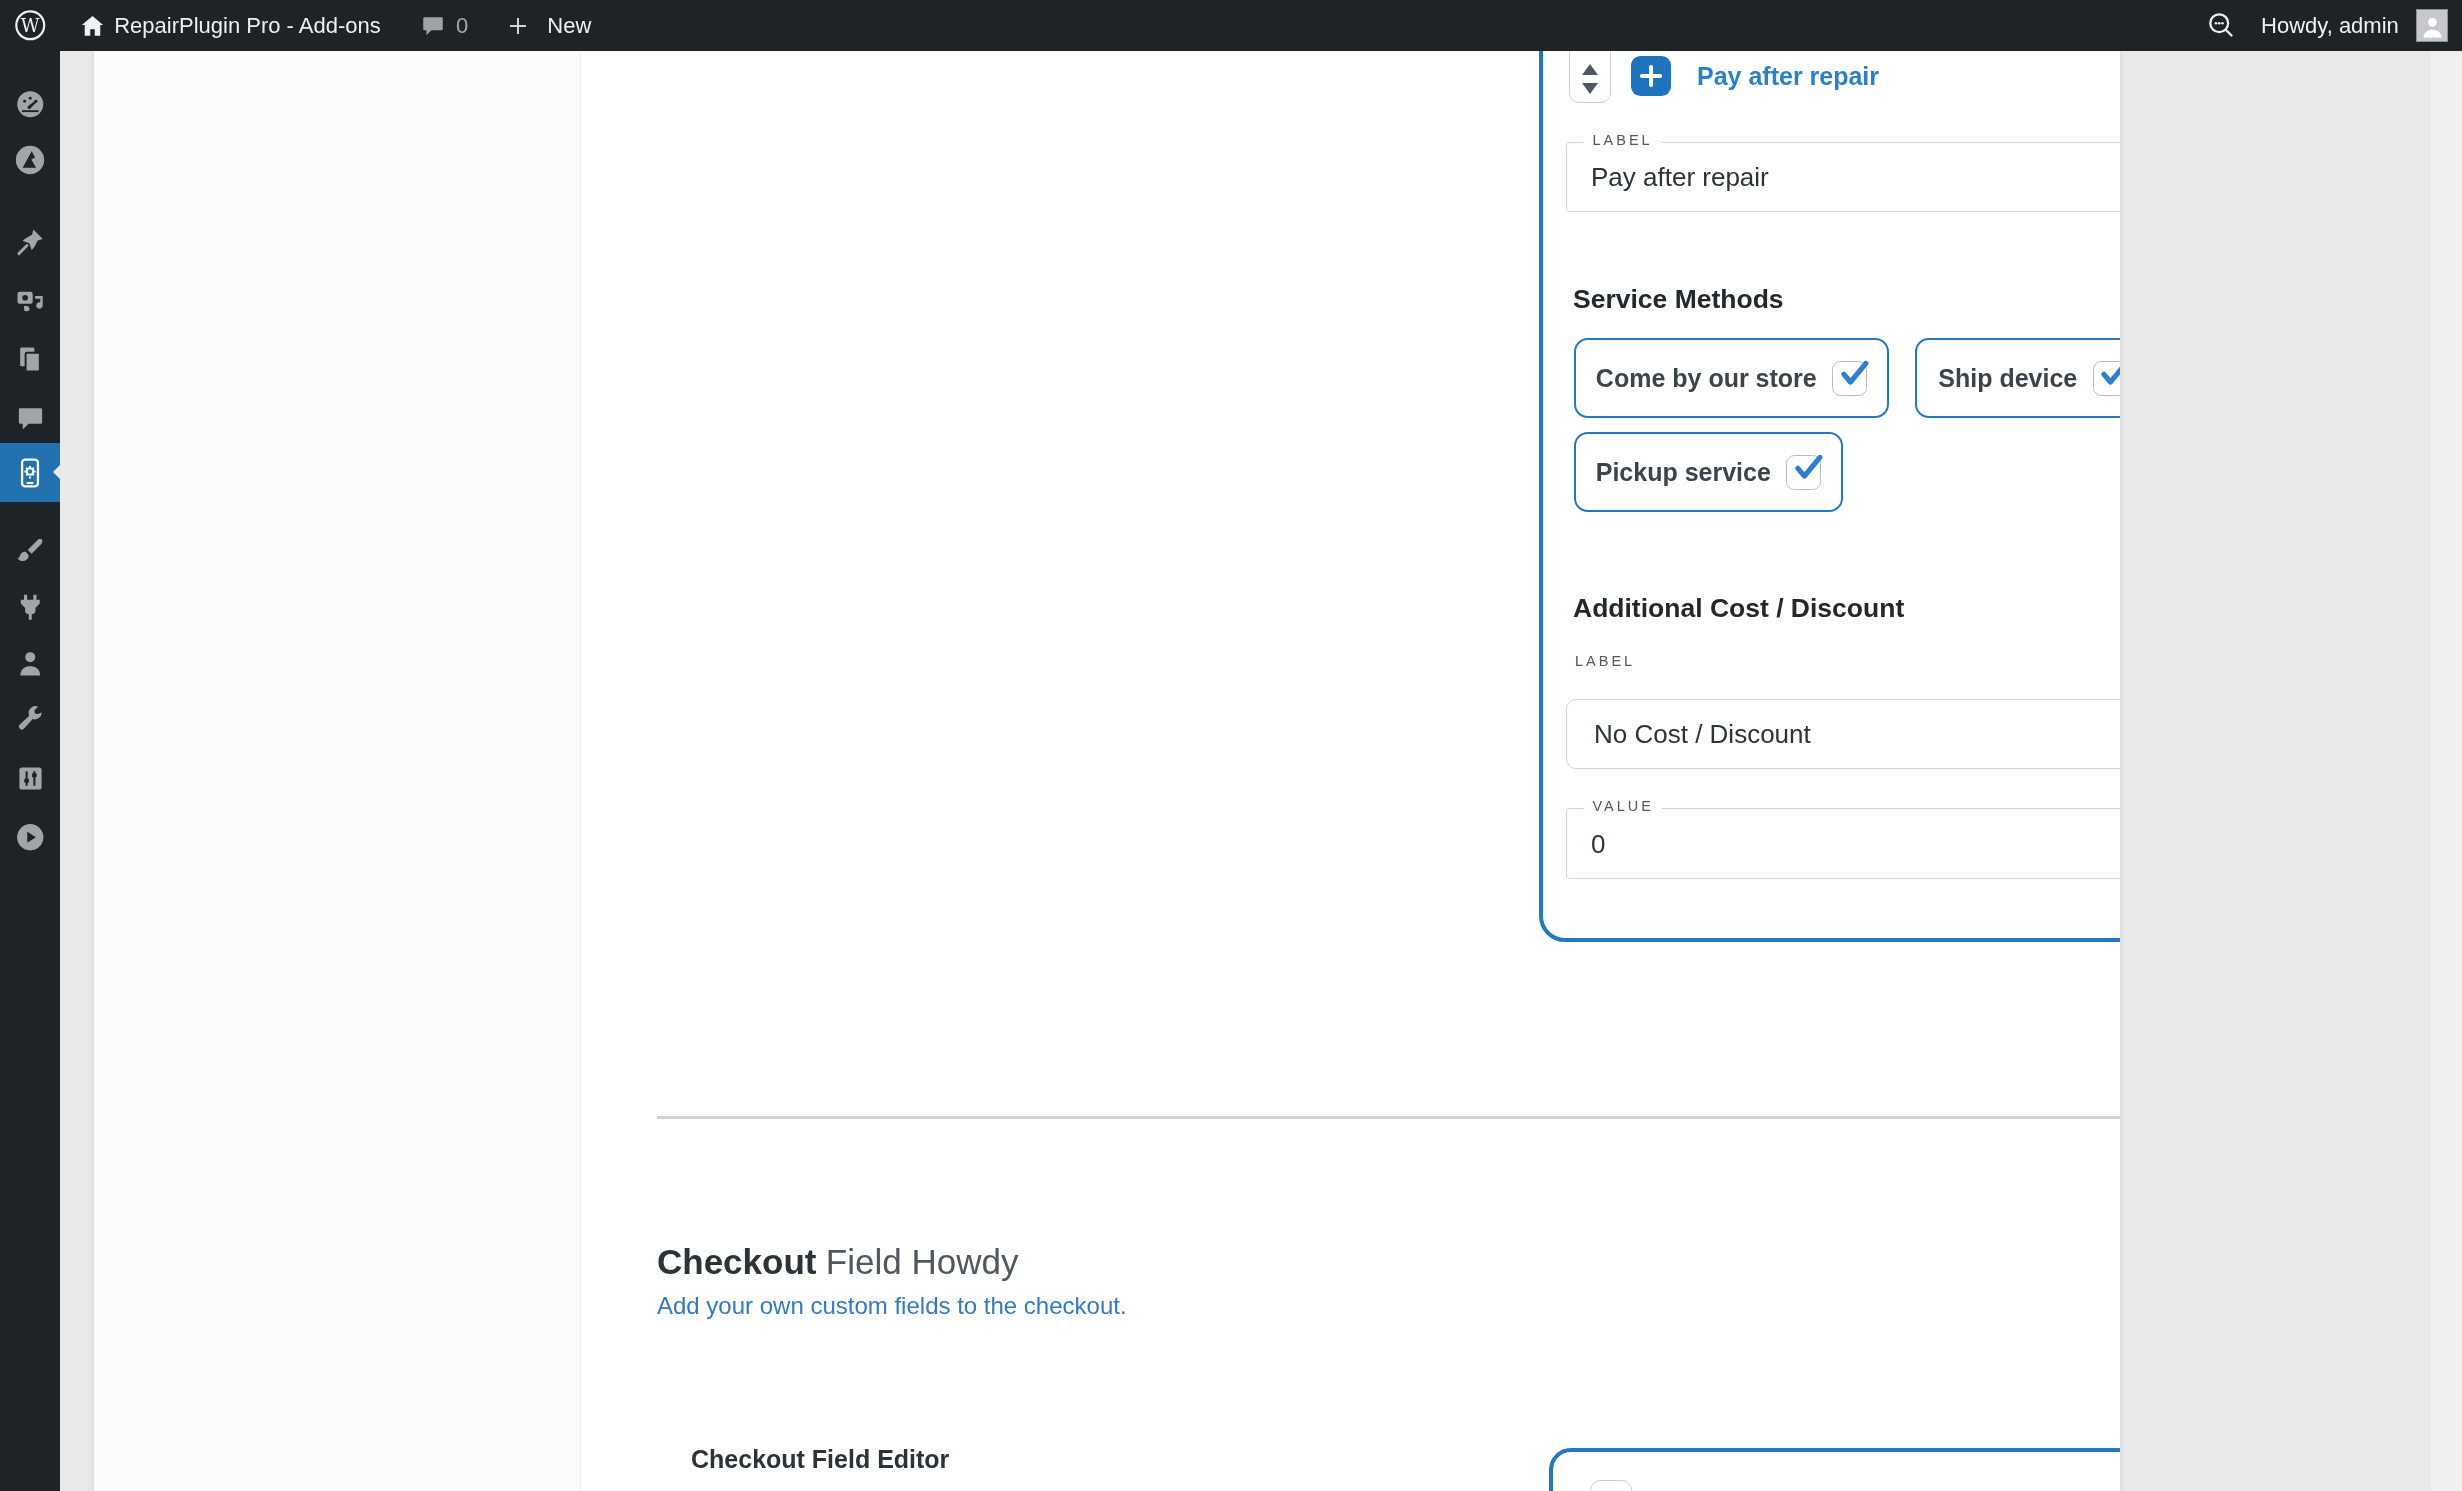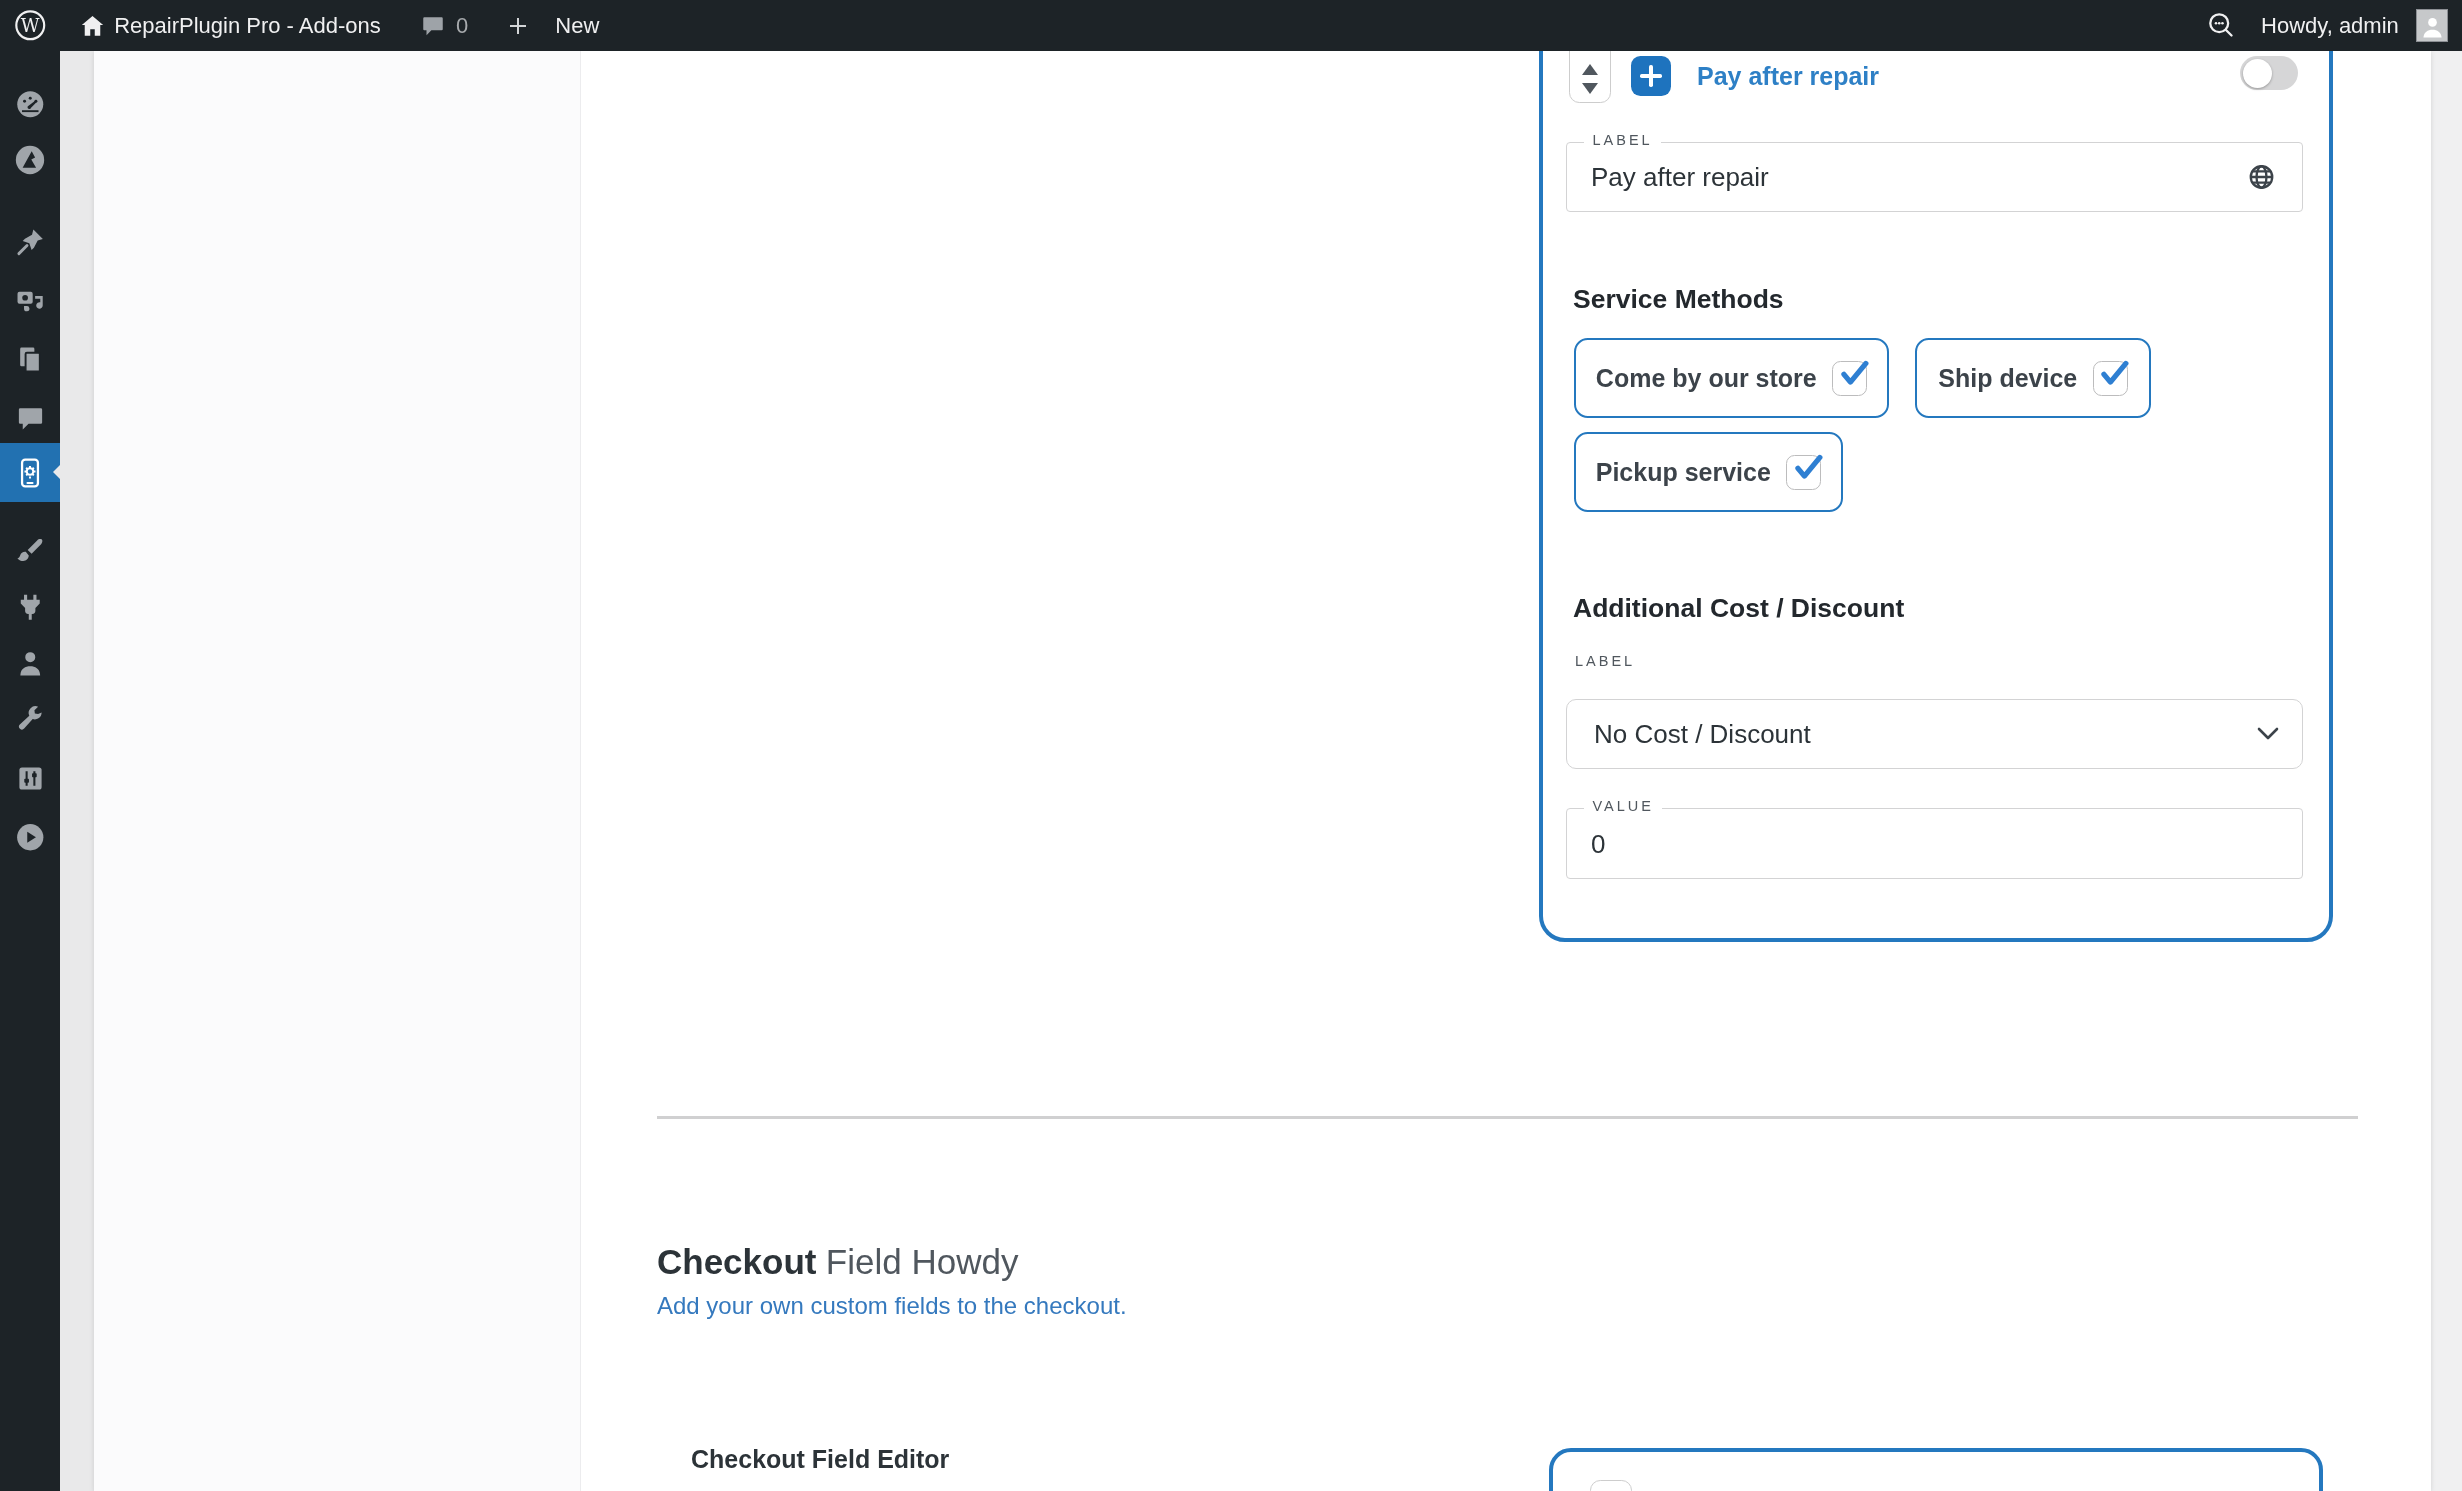--- a/index.html
+++ b/index.html
@@ -23,21 +23,21 @@
     background:var(--admin-dark);z-index:60;display:flex;align-items:center;
     color:var(--admin-text);font-size:22px;
   }
   .ab-icon{display:inline-flex;align-items:center;justify-content:center;}
   .ab-logo{margin-left:13.7px;}
   .ab-home{margin-left:32.5px;}
   .ab-sitetitle{margin-left:8.5px;color:var(--admin-text);}
   .ab-bubble{margin-left:39px;}
   .ab-count{margin-left:10.3px;color:#a7aaad;}
   .ab-plus{margin-left:38px;}
-  .ab-new{margin-left:25px;}
+  .ab-new{margin-left:17px;}
   .ab-spacer{flex:1;}
   .ab-search{margin-right:3.4px;}
   .ab-howdy{margin:0 17px 0 20.5px;}
   .ab-avatar{
     width:32.5px;height:32.5px;margin-right:13.7px;background:#c6c8ca;
     border:1.7px solid #8c8f94;display:flex;align-items:flex-end;justify-content:center;overflow:hidden;
   }
   
   .sidebar{
     position:absolute;left:0;top:51px;width:60px;height:1440px;
@@ -49,21 +49,21 @@
     display:flex;align-items:center;justify-content:center;
   }
   .sb-active::after{
     content:"";position:absolute;right:0;top:50%;margin-top:-7.7px;
     border:7.7px solid transparent;border-right-color:var(--gutter);
   }
   
   .content{position:absolute;left:60px;top:51px;width:2403px;height:1440px;background:var(--gutter);}
   .right-strip{position:absolute;right:0;top:0;width:32px;height:100%;background:var(--right-strip);}
   .page-card{
-    position:absolute;left:34px;top:0;width:2337px;height:1440px;background:#fff;
+    position:absolute;left:34px;top:0;width:2026px;height:1440px;background:#fff;
     overflow:hidden;box-shadow:0 0.9px 5.1px rgba(0,0,0,.12);padding-left:11px;
   }
   .leftcol{position:absolute;left:0;top:0;width:487px;height:100%;
     background:var(--leftcol-bg);border-right:1.7px solid #ececee;}
   
   .panel{
     position:absolute;background:#fff;border:4.3px solid var(--accent);border-radius:26px;
   }
   .panel-top{left:1445px;top:-51px;width:794px;height:942px;}
   .panel-bottom{left:1455px;top:1397px;width:774px;height:222px;border-radius:22px;}

